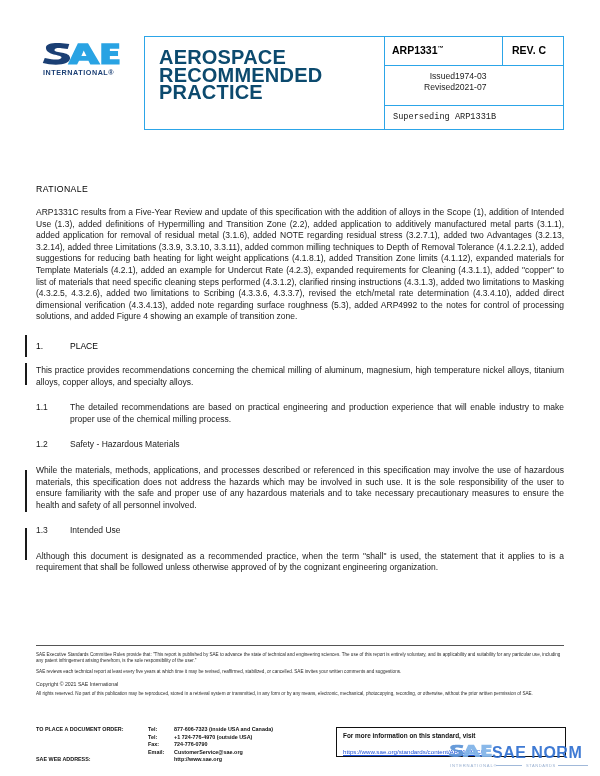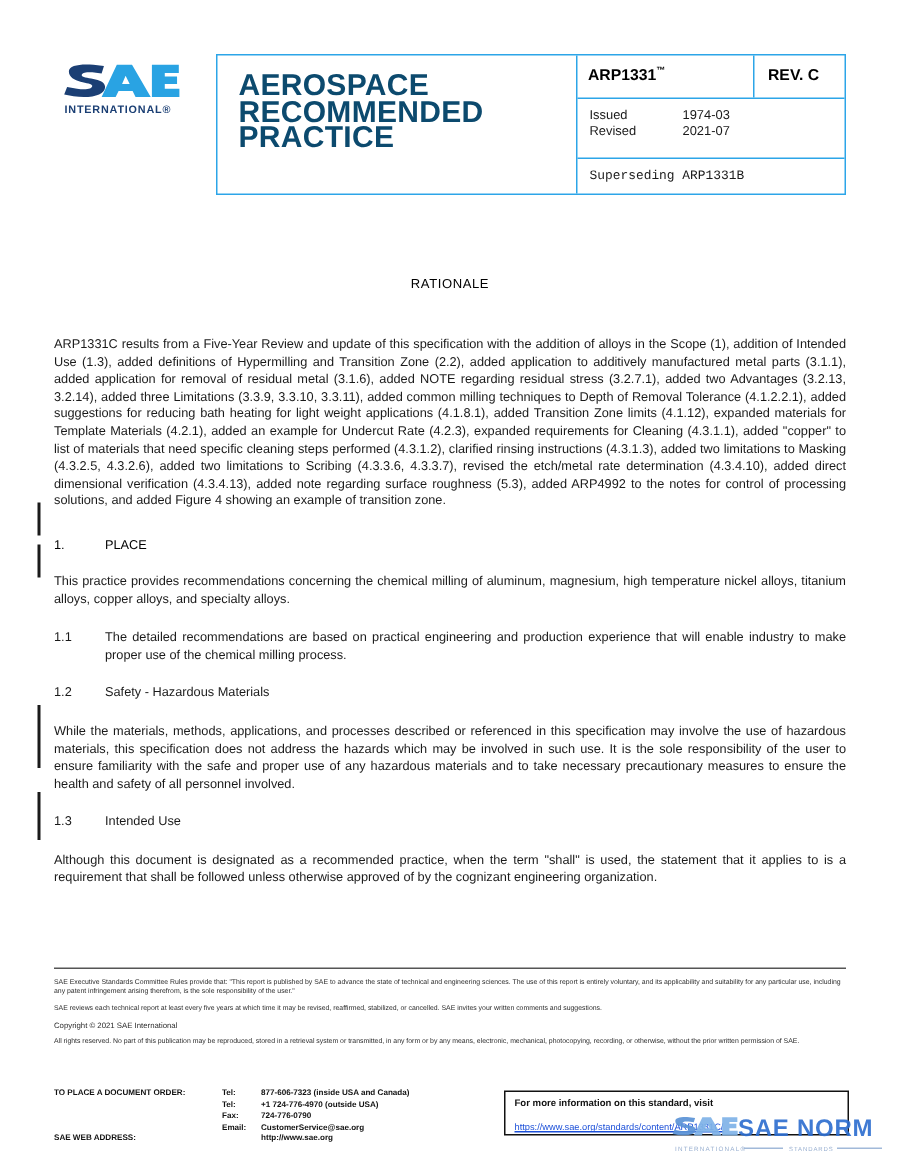--- a/index.html
+++ b/index.html
@@ -104,20 +104,21 @@
     color: #000;
   }
   .hdr-dates {
     flex: 1 1 auto;
     padding: 5px 0 0 8px;
     font-size: 8.6px;
     line-height: 11.4px;
   }
   .date-line {
     display: flex;
+    text-align: right;
   }
   .date-label { width: 62px; }
   .date-val { }
   .superseding {
     border-top: 1.6px solid #2ca5e8;
     font-size: 8.6px;
     padding: 6px 0 0 8px;
     height: 24px;
     box-sizing: border-box;
     font-family: Liberation Mono, monospace;
@@ -130,25 +131,24 @@
     color: #000;
   }
 
   
   .content {
     position: absolute;
     left: 36px; top: 178px;
     width: 528px;
   }
   .rationale-head {
-    text-align: center;
     font-size: 8.7px;
     letter-spacing: 0.4px;
     margin-top: 6px;
-    margin-bottom: 30px;
+    margin-bottom: 13px;
     color: #000;
   }
   p.body {
     font-size: 8.5px;
     line-height: 11.6px;
     text-align: justify;
     margin: 0;
     color: #1a1a1a;
   }
   .sec-head {

